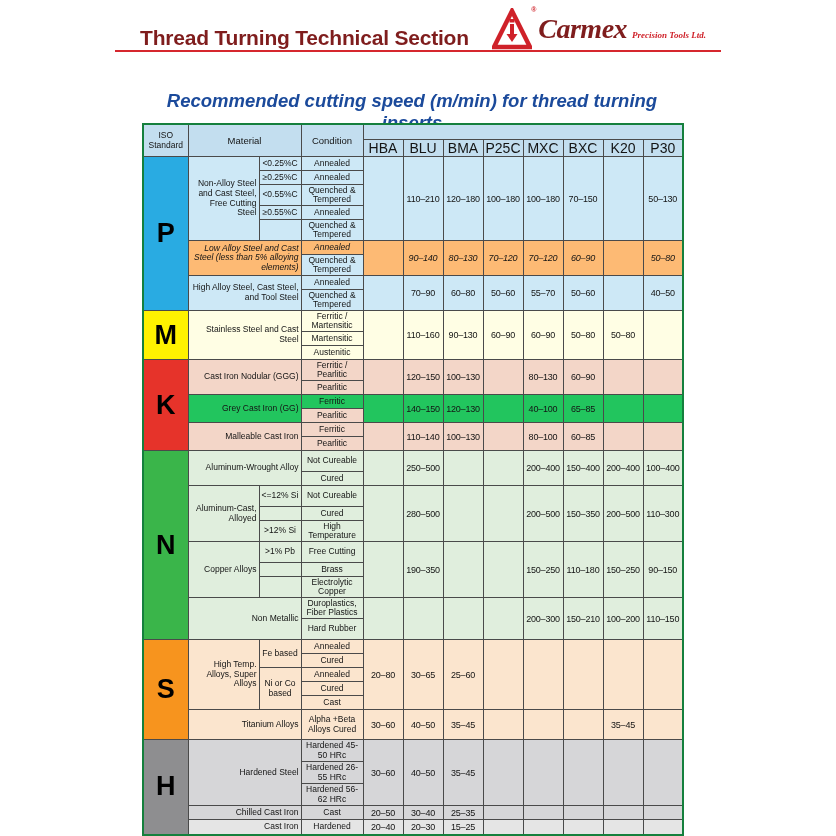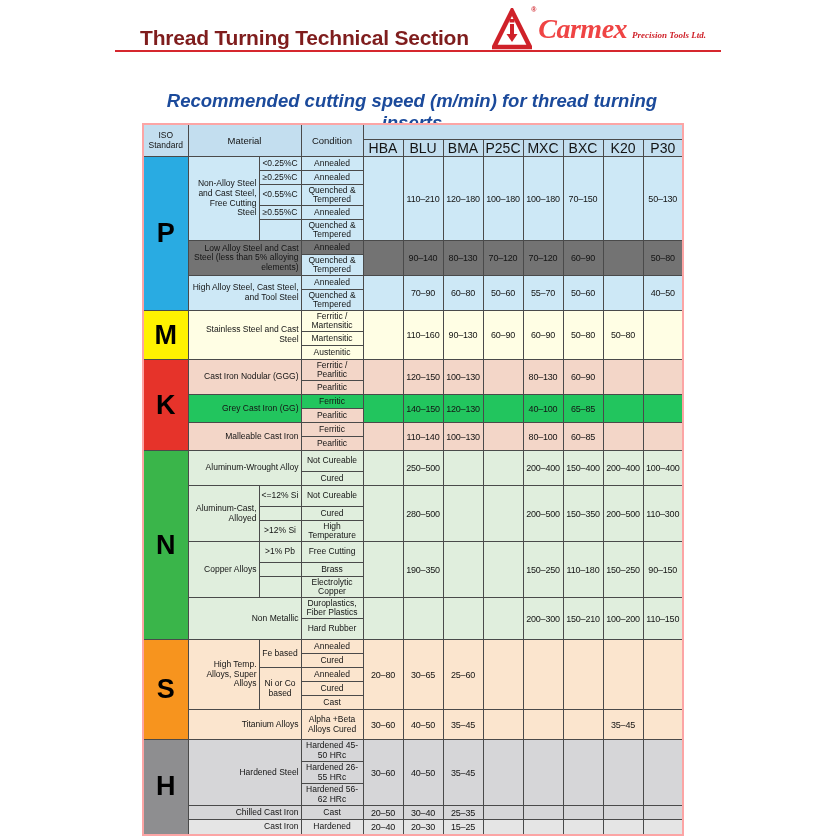--- a/index.html
+++ b/index.html
@@ -7,31 +7,31 @@
          font-family:"Liberation Sans",sans-serif;color:#111;overflow:hidden;}
 
   
   .page-title{position:absolute;left:140px;top:18px;font-size:21px;font-weight:bold;
               letter-spacing:-0.2px;color:#7f1d1d;margin-top:8px;}
   .logo{position:absolute;top:8px;right:130px;display:flex;align-items:center;}
   .logo-emblem{position:relative;width:40px;height:42px;margin-right:6px;}
   .logo-reg{position:absolute;top:-2px;right:-4px;font-size:7px;color:#cf2129;font-weight:bold;}
   .brand-row{display:flex;align-items:baseline;}
   .brand-name{font-family:"Liberation Serif",serif;font-style:italic;font-weight:bold;
-              font-size:28px;color:#ef4444;letter-spacing:-0.5px;}
+              font-size:28px;color:#7f1d1d;letter-spacing:-0.5px;}
   .brand-tagline{font-family:"Liberation Serif",serif;font-style:italic;font-weight:bold;
                  font-size:9px;color:#cf2129;margin-left:5px;}
   .header-rule{position:absolute;left:115px;top:50px;width:606px;height:2px;background:#d6272e;}
 
   .subtitle{position:absolute;left:142px;top:90px;width:540px;text-align:center;
             font-size:18.5px;font-weight:bold;font-style:italic;color:#1b4a9b;}
 
   
   .table-wrap{position:absolute;left:142px;top:123px;}
-  table{border-collapse:collapse;table-layout:fixed;width:540px;border:2px solid #fca5a5;}
+  table{border-collapse:collapse;table-layout:fixed;width:540px;border:2px solid #15803d;}
   col.c-iso{width:45px;} col.c-mat{width:71px;} col.c-sub{width:42px;}
   col.c-cond{width:62px;} col.c-val{width:40px;}
   th,td{border:1px solid #4a4a4a;padding:0;margin:0;overflow:hidden;
         text-align:center;vertical-align:middle;color:#141414;}
   thead th{background:#c3deef;font-weight:normal;}
   th.thiso{font-size:8.5px;line-height:1.15;}
   th.thmain{font-size:9.5px;}
   th.thval{font-size:14px;height:13px;font-weight:normal;}
   th.thspan{height:14px;}
   td.iso{font-size:27px;font-weight:bold;color:#000;}
@@ -125,21 +125,21 @@
             <td class="cond">Quenched &amp; Tempered</td>
           </tr>
           <tr style="height: 14px; background-color: rgb(205, 232, 246);">
             <td class="sub">≥0.55%C</td>
             <td class="cond">Annealed</td>
           </tr>
           <tr style="height: 21px; background-color: rgb(205, 232, 246);">
             <td class="sub"></td>
             <td class="cond">Quenched &amp; Tempered</td>
           </tr>
-          <tr style="height: 14px; background-color: #737373;">
+          <tr style="height: 14px; background-color: #fdba74; font-style: italic;">
             <td class="mat" rowspan="2" colspan="2">Low Alloy Steel and Cast Steel (less than 5% alloying elements)</td>
             <td class="cond">Annealed</td>
             <td class="val" rowspan="2"></td>
             <td class="val" rowspan="2">90–140</td>
             <td class="val" rowspan="2">80–130</td>
             <td class="val" rowspan="2">70–120</td>
             <td class="val" rowspan="2">70–120</td>
             <td class="val" rowspan="2">60–90</td>
             <td class="val" rowspan="2"></td>
             <td class="val" rowspan="2">50–80</td>

